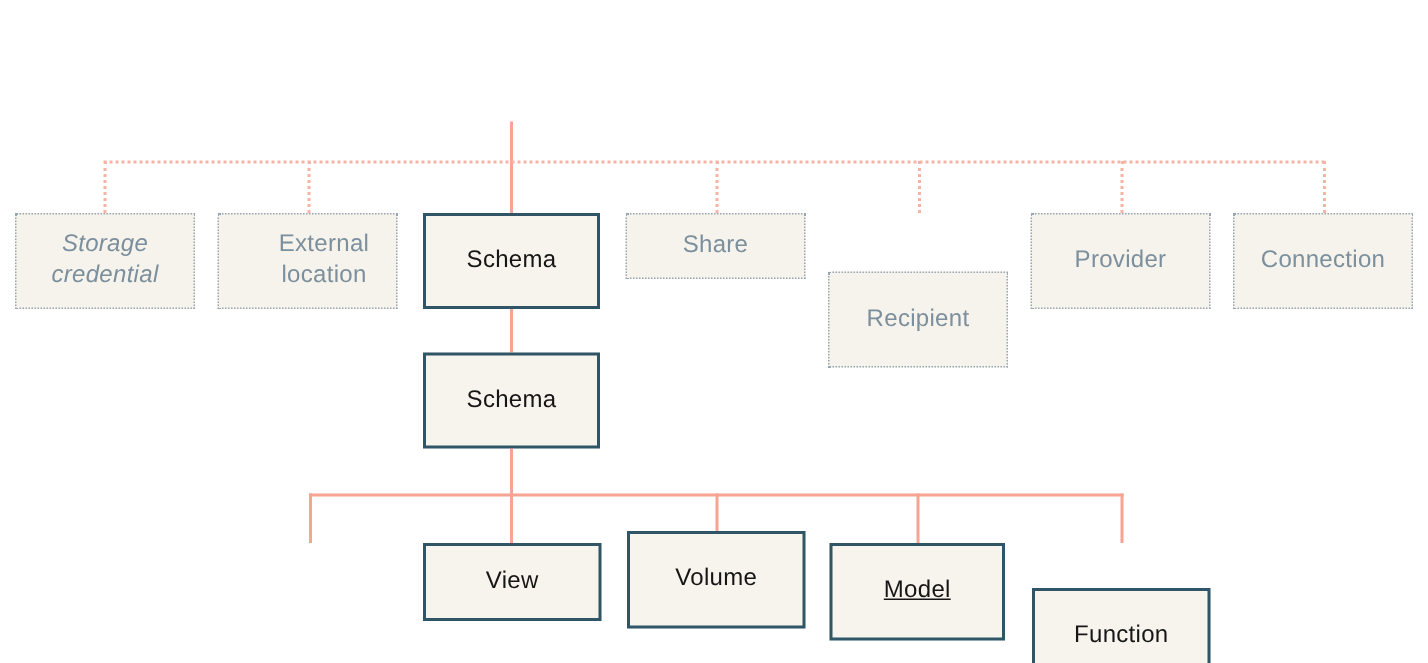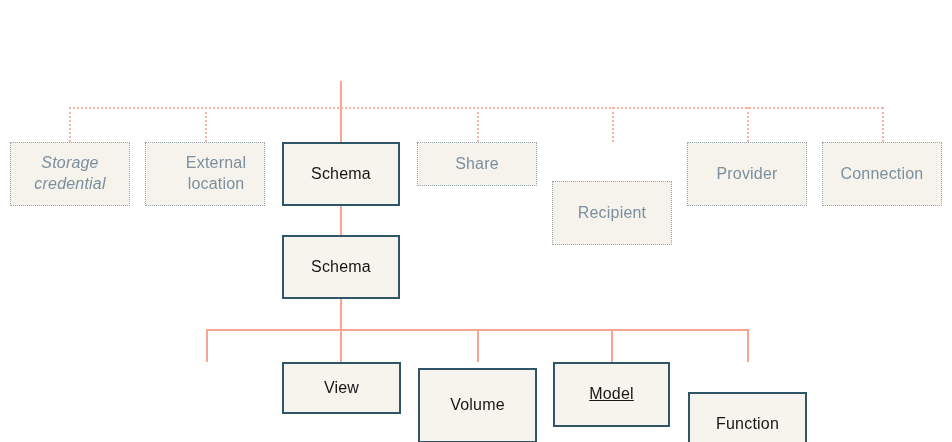--- a/index.html
+++ b/index.html
@@ -70,17 +70,17 @@
 
   <div class="node dotted" style="left: 10px; top: 142px; width: 120px; height: 64px; font-style: italic;">Storage credential</div>
   <div class="node dotted" style="left: 145px; top: 142px; width: 120px; height: 64px; padding-left: 28px;">External location</div>
   <div class="node solid" style="left: 282px; top: 142px; width: 118px; height: 64px;">Schema</div>
   <div class="node dotted" style="left: 417px; top: 142px; width: 120px; height: 44px;">Share</div>
   <div class="node dotted" style="left: 552px; top: 142px; width: 120px; height: 64px; margin-top: 39px;">Recipient</div>
   <div class="node dotted" style="left: 687px; top: 142px; width: 120px; height: 64px;">Provider</div>
   <div class="node dotted" style="left: 822px; top: 142px; width: 120px; height: 64px;">Connection</div>
   <div class="node solid" style="left: 282px; top: 235px; width: 118px; height: 64px;">Schema</div>
   <div class="node solid" style="left: 282px; top: 362px; width: 119px; height: 52px;">View</div>
-  <div class="node solid" style="left: 418px; top: 368px; width: 119px; height: 75px;">Volume</div>
+  <div class="node solid" style="left: 418px; top: 354px; width: 119px; height: 65px;">Volume</div>
   <div class="node solid" style="left: 553px; top: 362px; width: 117px; height: 65px; text-decoration: underline;">Model</div>
   <div class="node solid" style="left: 688px; top: 362px; width: 119px; height: 65px; margin-top: 30px;">Function</div>
 
 </div>
 
 </body></html>

